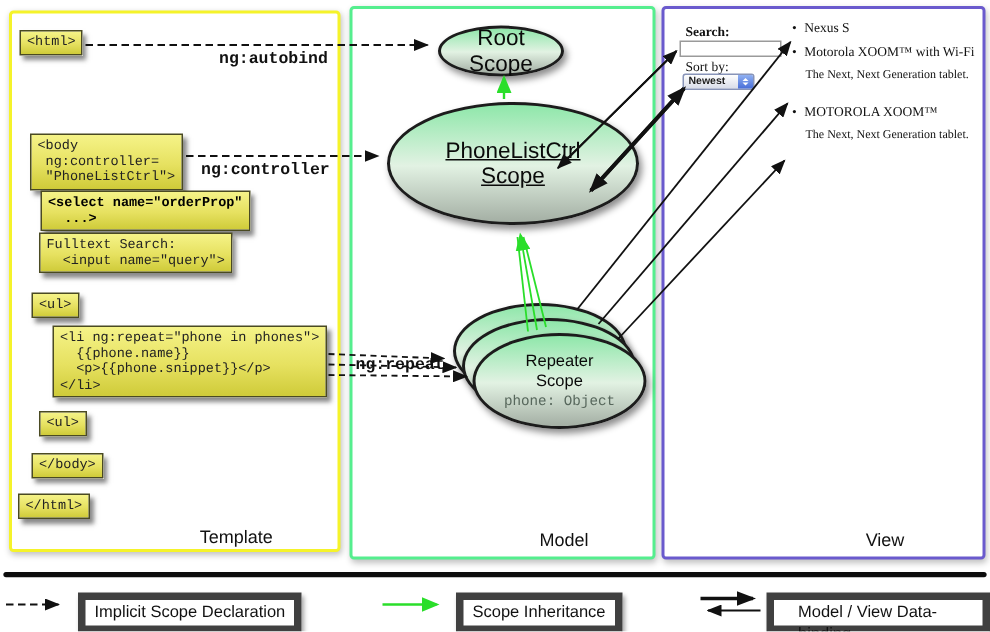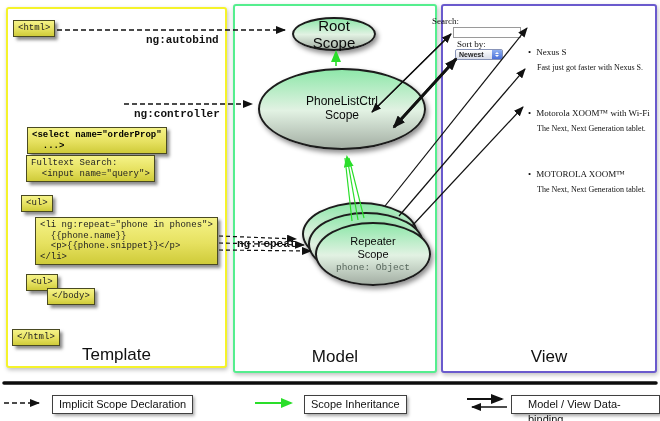--- a/index.html
+++ b/index.html
@@ -6,40 +6,40 @@
   .canvas{position:relative;width:660px;height:421px;background:#fff;overflow:hidden;
           font-family:"Liberation Sans", sans-serif;color:#111;}
 
   
   .col{position:absolute;background:#fff;border-radius:3px;z-index:1;
        box-shadow:1px 2px 4px rgba(0,0,0,0.25);}
   .col-template{left:6px;top:7px;width:217px;height:357px;border:2px solid #f5f32a;}
   .col-model{left:233px;top:4px;width:200px;height:365px;border:2px solid #55ee8e;}
   .col-view{left:441px;top:4px;width:212px;height:365px;border:2px solid #6a5acd;}
   .col-title{position:absolute;bottom:2px;left:0;width:100%;text-align:center;
-             font-size:17px;color:#111;z-index:3;}
+             font-size:12px;color:#111;z-index:3;padding-left:41px;}
 
   
   .code{position:absolute;z-index:3;white-space:pre;
         font:9px/1.18 "Liberation Mono", monospace;color:#222;
         background:linear-gradient(180deg,#f5f388 0%,#e6e160 55%,#cfcb39 100%);
         border:1px solid #4a4a22;box-shadow:2.5px 3px 3px rgba(40,40,40,0.55);
         padding:2px 4px;}
   .code.bold{font-weight:bold;color:#000;}
 
   .ng-label{position:absolute;z-index:4;font:bold 11px "Liberation Mono", monospace;color:#111;margin-top:18px;}
 
   
   .ellipse{position:absolute;z-index:3;border:2px solid #1c1c1c;border-radius:50%;
            background:linear-gradient(180deg,#8fe7aa 0%,#e2f2e3 52%,#a4afa4 100%);
            box-shadow:2px 3px 5px rgba(0,0,0,0.45);
            display:flex;flex-direction:column;align-items:center;justify-content:center;
            text-align:center;}
   .e-title{white-space:pre;font-size:11px;line-height:1.15;color:#0a0a0a;}
-  .e-title.big{font-size:12px;}
+  .e-title.big{font-size:15px;text-decoration:underline;}
   .e-props{font:10px/1.08 "Liberation Mono", monospace;color:#57675c;margin-top:2px;}
   .e-prop-bold{font-weight:bold;color:#0a0a0a;}
   .e-prop-mono{font:9.5px "Liberation Mono", monospace;color:#57675c;margin-top:2px;}
 
   
   .v-label{position:absolute;z-index:3;font:9px "Liberation Serif", serif;color:#111;}
   .v-input{position:absolute;z-index:3;left:453px;top:27px;width:62px;height:9px;
            border:1px solid #9a9a9a;background:#fff;font:8px "Liberation Serif", serif;padding:0 2px;}
   .v-select{position:absolute;z-index:3;left:455px;top:49px;width:48px;height:11px;
             border:1px solid #8894b8;border-radius:2px;
@@ -47,57 +47,60 @@
             font:bold 7px "Liberation Sans", sans-serif;color:#222;
             display:flex;align-items:center;padding-left:3px;box-sizing:border-box;}
   .v-stepper{position:absolute;right:0;top:0;width:10px;height:9px;border-radius:0 1px 1px 0;
              background:linear-gradient(#8fb0f2,#4a6fd8);
              display:flex;flex-direction:column;align-items:center;justify-content:center;gap:1px;}
   .tri-up{width:0;height:0;border-left:2px solid transparent;border-right:2px solid transparent;
           border-bottom:2.5px solid #fff;}
   .tri-down{width:0;height:0;border-left:2px solid transparent;border-right:2px solid transparent;
             border-top:2.5px solid #fff;}
   .v-list{position:absolute;z-index:3;left:528px;top:13px;width:128px;}
-  .v-title{font:9px "Liberation Serif", serif;white-space:nowrap;height:11px;margin-bottom:5px;margin-top:34px;}
+  .v-title{font:9px "Liberation Serif", serif;white-space:nowrap;height:11px;margin-bottom:5px;}
   .v-bullet{display:inline-block;margin-right:5px;font-size:9px;}
   .v-desc{font:8px "Liberation Serif", serif;white-space:nowrap;height:11px;margin-bottom:13px;padding-left:9px;}
 
   
-  .legend-box{position:absolute;top:395px;z-index:3;border:1px solid #404040;background:#fff;
+  .legend-box{position:absolute;top:395px;z-index:3;border:5px solid #404040;background:#fff;
               box-shadow:1.5px 2px 3px rgba(0,0,0,0.35);
               font-size:11px;line-height:15px;height:15px;padding:1px 6px;color:#111;}
 
   
   .overlay{position:absolute;left:0;top:0;z-index:5;pointer-events:none;}
 </style>
 </head>
 <body>
 
 <div class="canvas">
 
   <div class="col col-template"></div>
   <div class="col col-model"></div>
   <div class="col col-view"></div>
 
   <div class="col-title" style="left:6px;width:221px;bottom:56px;">Template</div>
   <div class="col-title" style="left:441px;width:216px;bottom:54px;">View</div>
   <div class="col-title" style="left:233px;width:204px;bottom:54px;">Model</div>
 
   <div class="code" style="left:13px;top:20px;text-align:right;">&lt;html&gt;</div>
+  <div class="code" style="left:20px;top:89px;">&lt;body
+ ng:controller=
+ "PhoneListCtrl"&gt;</div>
   <div class="code bold" style="left:27px;top:127px;">&lt;select name="orderProp"
   ...&gt;</div>
   <div class="code" style="left:26px;top:155px;">Fulltext Search:
   &lt;input name="query"&gt;</div>
   <div class="code" style="left:21px;top:195px;">&lt;ul&gt;</div>
   <div class="code" style="left:35px;top:217px;">&lt;li ng:repeat="phone in phones"&gt;
   {{phone.name}}
   &lt;p&gt;{{phone.snippet}}&lt;/p&gt;
 &lt;/li&gt;</div>
   <div class="code" style="left:26px;top:274px;">&lt;ul&gt;</div>
-  <div class="code" style="left:21px;top:288px;margin-left:26px;">&lt;/body&gt;</div>
+  <div class="code" style="left:21px;top:302px;">&lt;/body&gt;</div>
   <div class="code" style="left:12px;top:329px;">&lt;/html&gt;</div>
 
   <div class="ng-label" style="left:146px;top:16px;">ng:autobind</div>
   <div class="ng-label" style="left:134px;top:90px;">ng:controller</div>
   <div class="ng-label" style="left:237px;top:220px;">ng:repeat</div>
 
   <div class="ellipse" style="left:292px;top:17px;width:80px;height:30px;">
     <div class="e-title" style="font-size:15px;">Root
 Scope</div>
   </div>
@@ -108,35 +111,34 @@
   </div>
 
   <div class="ellipse" style="left:302px;top:202px;width:112px;height:60px;"></div>
   <div class="ellipse" style="left:308px;top:212px;width:112px;height:60px;"></div>
   <div class="ellipse" style="left:315px;top:222px;width:112px;height:60px;">
     <div class="e-title">Repeater
 Scope</div>
     <div class="e-prop-mono">phone: Object</div>
   </div>
 
-  <div class="v-label" style="left:432px;top:16px;">Search:</div>
+  <div class="v-label" style="left:457px;top:16px;font-weight:bold;">Search:</div>
   <input class="v-input" type="text" value="" style="">
   <div class="v-label" style="left:457px;top:39px;">Sort by:</div>
   <div class="v-select">
     <span>Newest</span>
     <span class="v-stepper">
       <span class="tri-up"></span>
         <span class="tri-down"></span>
     </span>
   </div>
 
   <div class="v-list">
     <div class="v-item">
       <div class="v-title"><span class="v-bullet">•</span><span>Nexus S</span></div>
-      <div class="v-desc">Fast just got faster with Nexus S.</div>
     </div>
     <div class="v-item">
       <div class="v-title"><span class="v-bullet">•</span><span>Motorola XOOM™ with Wi-Fi</span></div>
       <div class="v-desc">The Next, Next Generation tablet.</div>
     </div>
     <div class="v-item">
       <div class="v-title"><span class="v-bullet">•</span><span>MOTOROLA XOOM™</span></div>
       <div class="v-desc">The Next, Next Generation tablet.</div>
     </div>
   </div>

